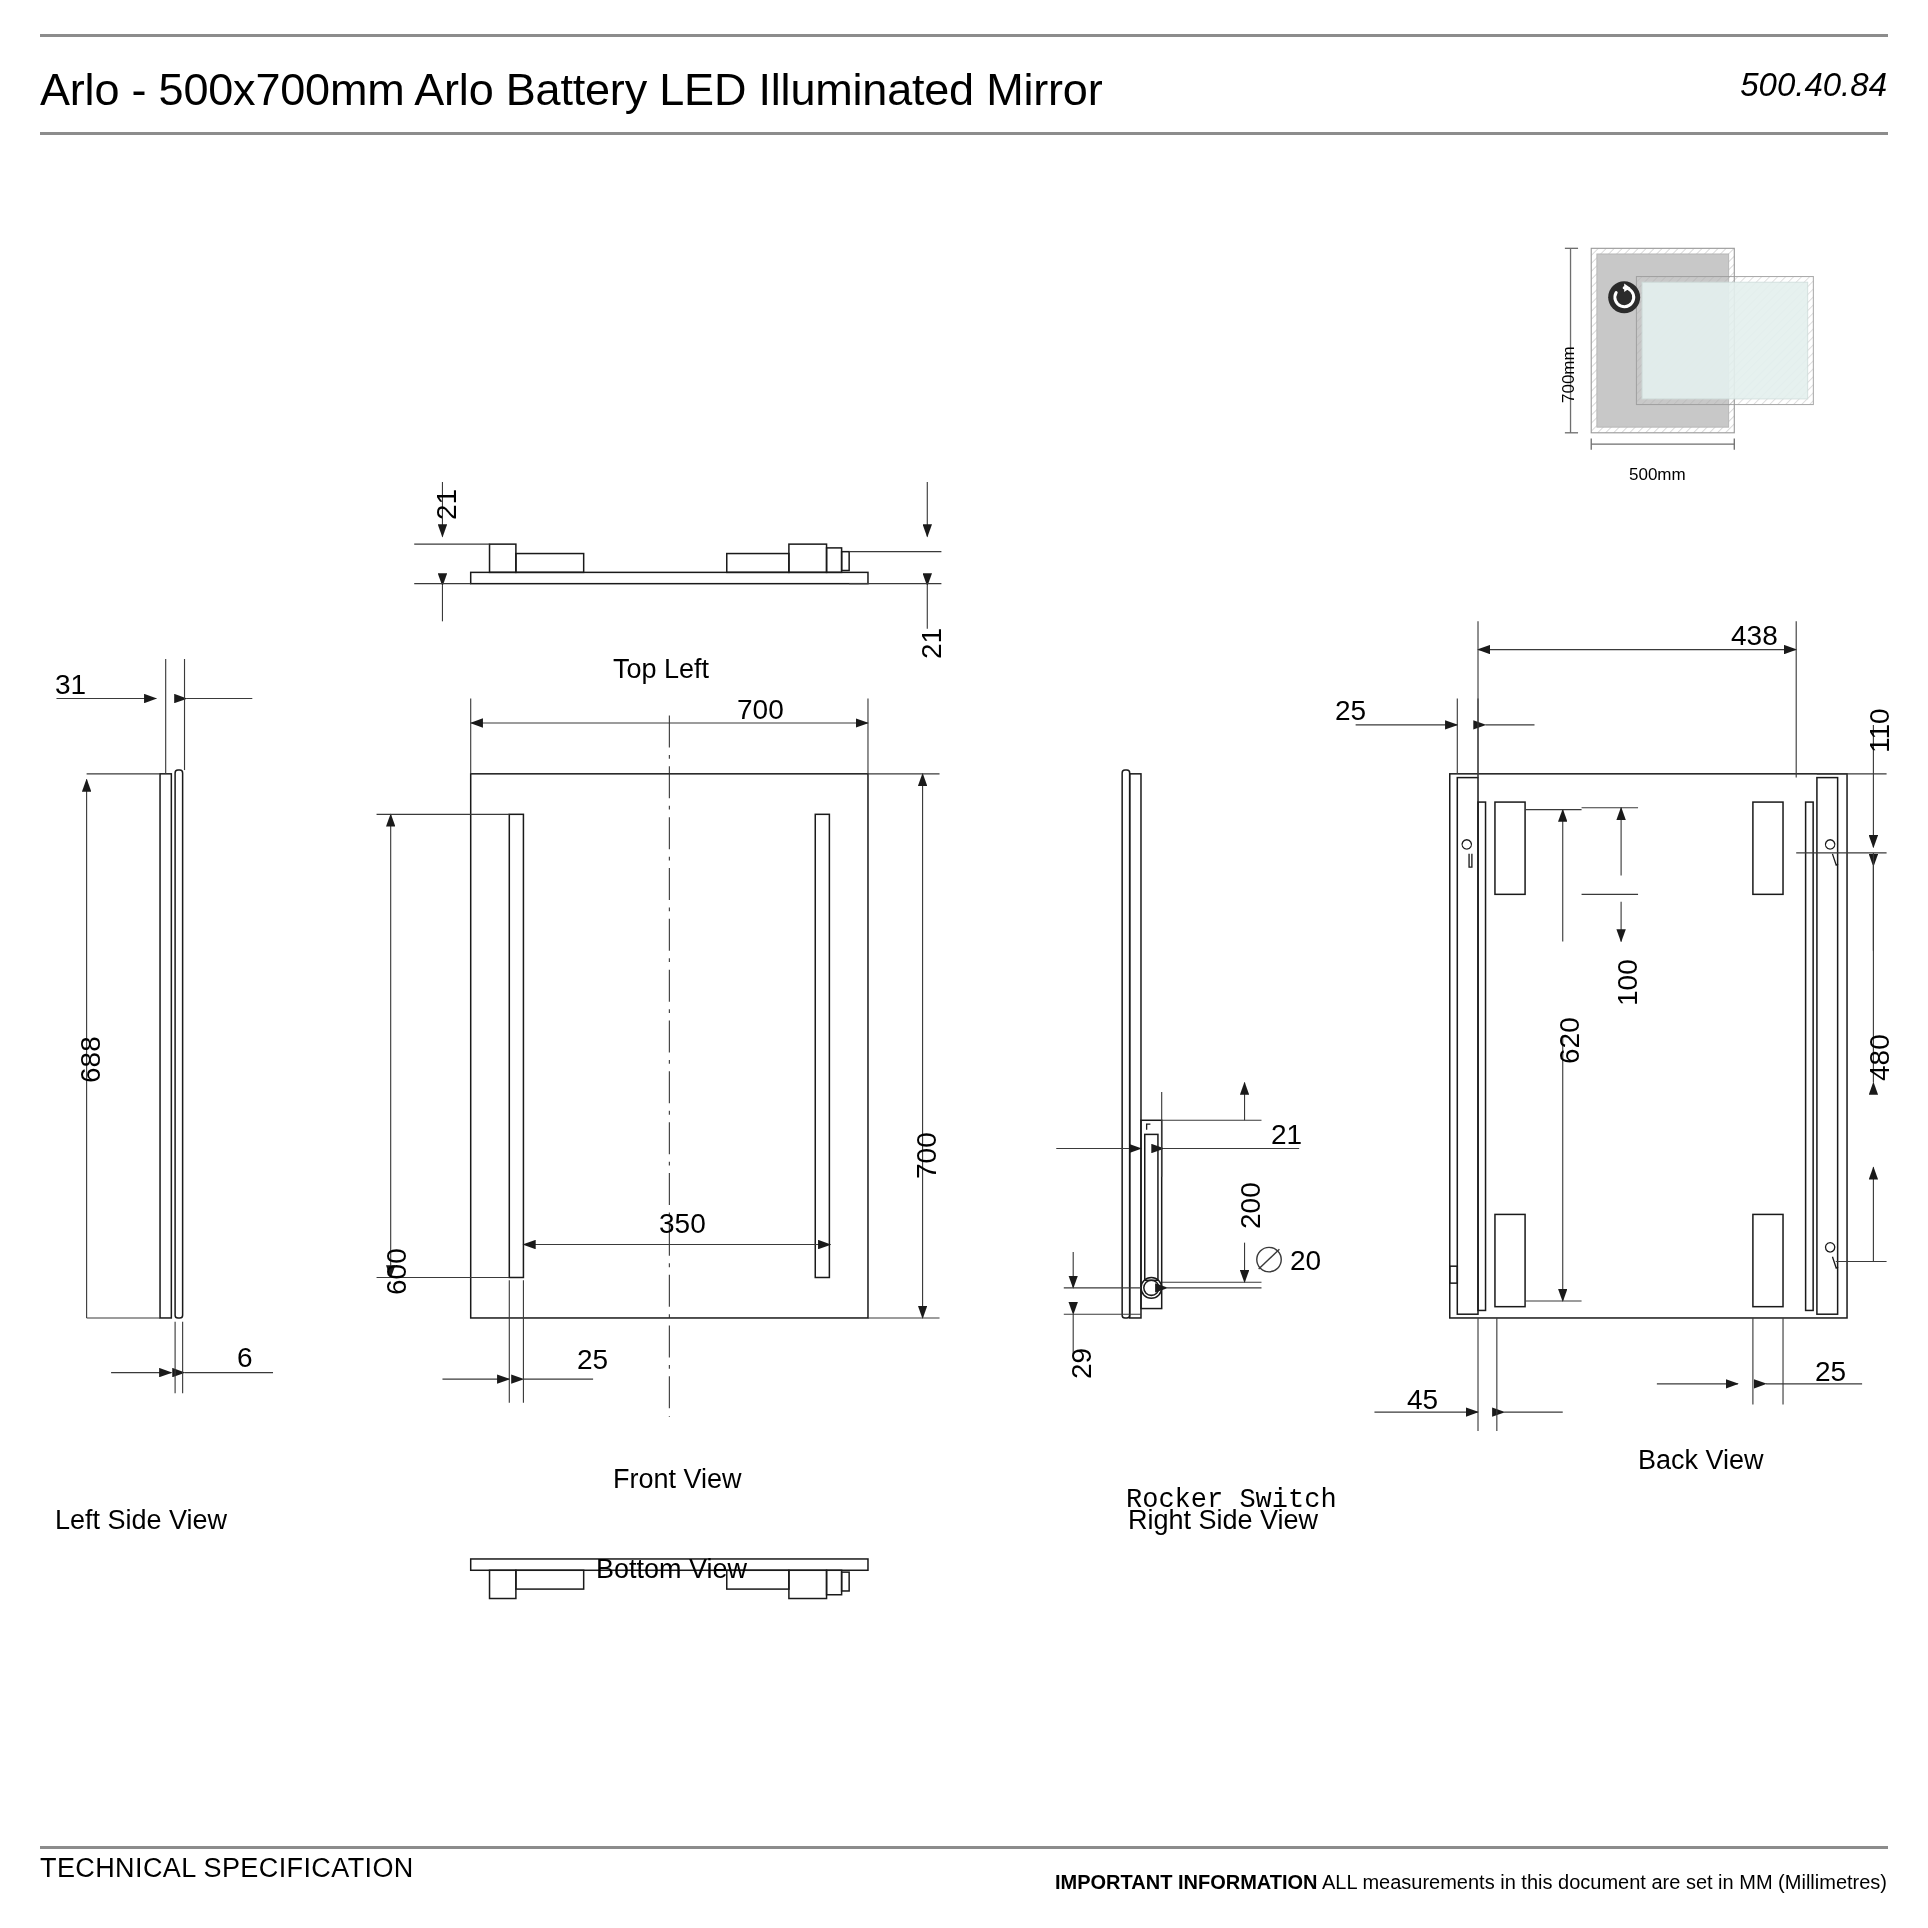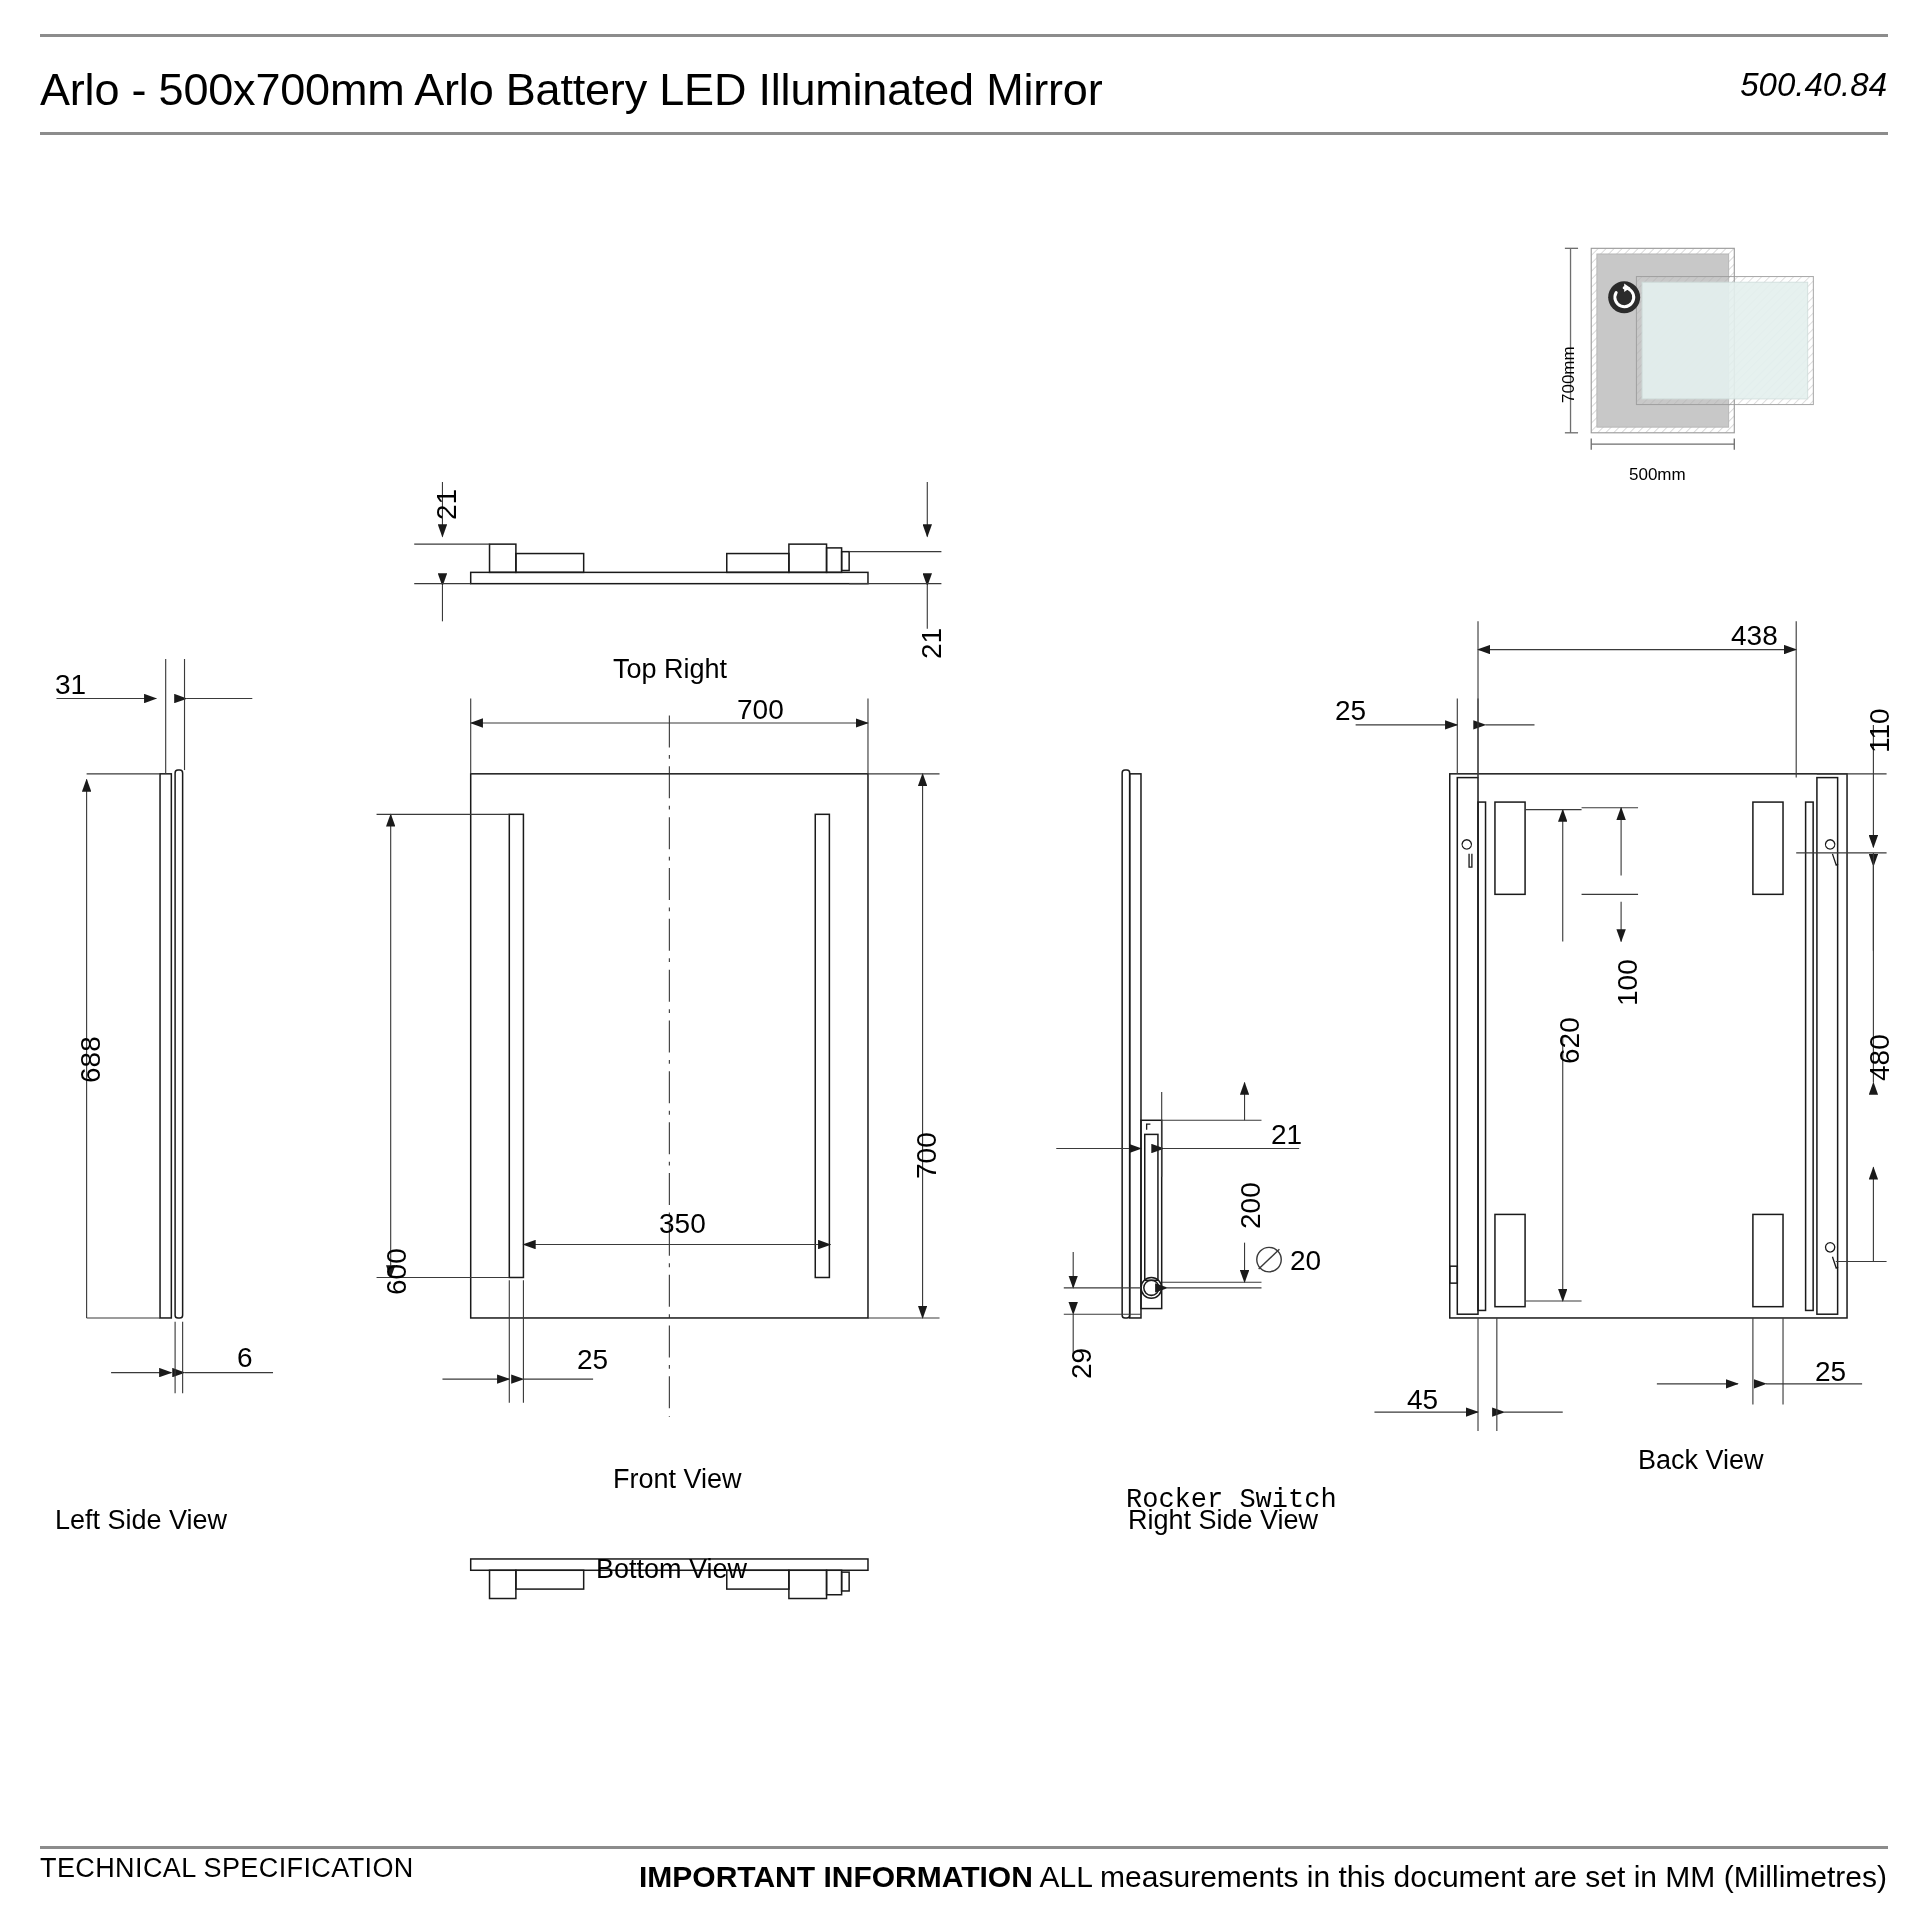--- a/index.html
+++ b/index.html
@@ -53,21 +53,21 @@
   }
   .footer-left {
     position: absolute;
     left: 40px; bottom: 44px;
     font-size: 27px; letter-spacing: 0.4px;
     white-space: nowrap;
   }
   .footer-right {
     position: absolute;
     right: 41px; bottom: 34px;
-    font-size: 30px;
+    font-size: 20px;
     white-space: nowrap;
   }
   .footer-right b { font-weight: 700; }
 
   
   .svg-layer { position: absolute; left: 0; top: 0; }
   .lbl {
     position: absolute;
     font-size: 28px;
     font-family: "Liberation Sans", sans-serif;
@@ -321,21 +321,21 @@
       <line x1="1760" y1="1470" x2="1846" y2="1470" marker-end="url(#ar)"></line>
       <line x1="1978" y1="1470" x2="1876" y2="1470" marker-end="url(#arS)"></line>
       <line x1="1862" y1="1400" x2="1862" y2="1492"></line>
       <line x1="1894" y1="1400" x2="1894" y2="1492"></line>
     </g>
   </g>
 </svg>
 
 <div class="lbl rot" style="left:431px; top:520px;">21</div>
 <div class="lbl rot" style="left:916px; top:659px;">21</div>
-<div class="viewname" style="left:613px; top:654px;">Top Right</div>
+<div class="viewname" style="left:613px; top:654px;">Top Left</div>
 
 <div class="lbl" style="left:55px; top:669px;">31</div>
 <div class="lbl rot" style="left:75px; top:1083px;">688</div>
 <div class="lbl" style="left:237px; top:1342px;">6</div>
 <div class="viewname" style="left:55px; top:1505px;">Left Side View</div>
 
 <div class="lbl" style="left:737px; top:694px;">700</div>
 <div class="lbl rot" style="left:911px; top:1179px;">700</div>
 <div class="lbl rot" style="left:381px; top:1295px;">600</div>
 <div class="lbl" style="left:659px; top:1208px;">350</div>

